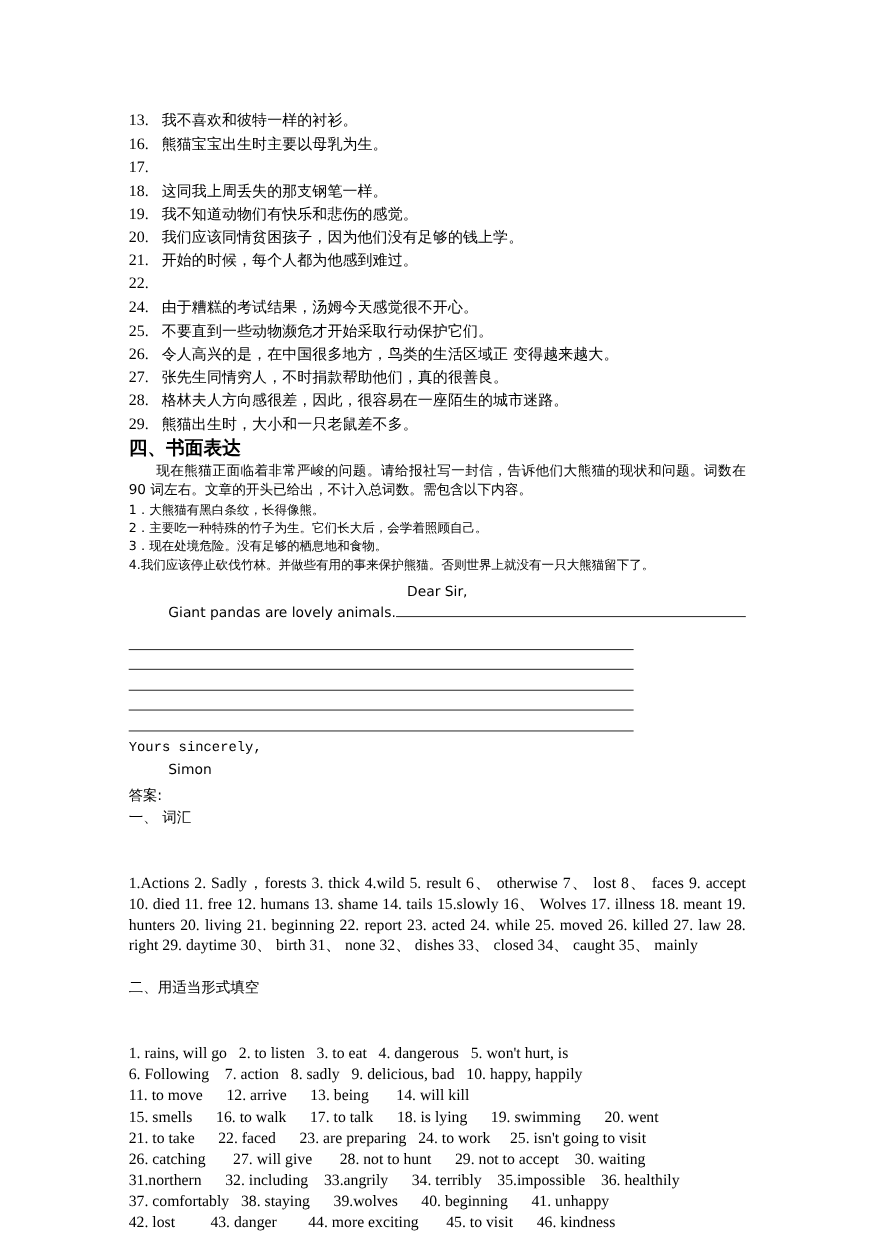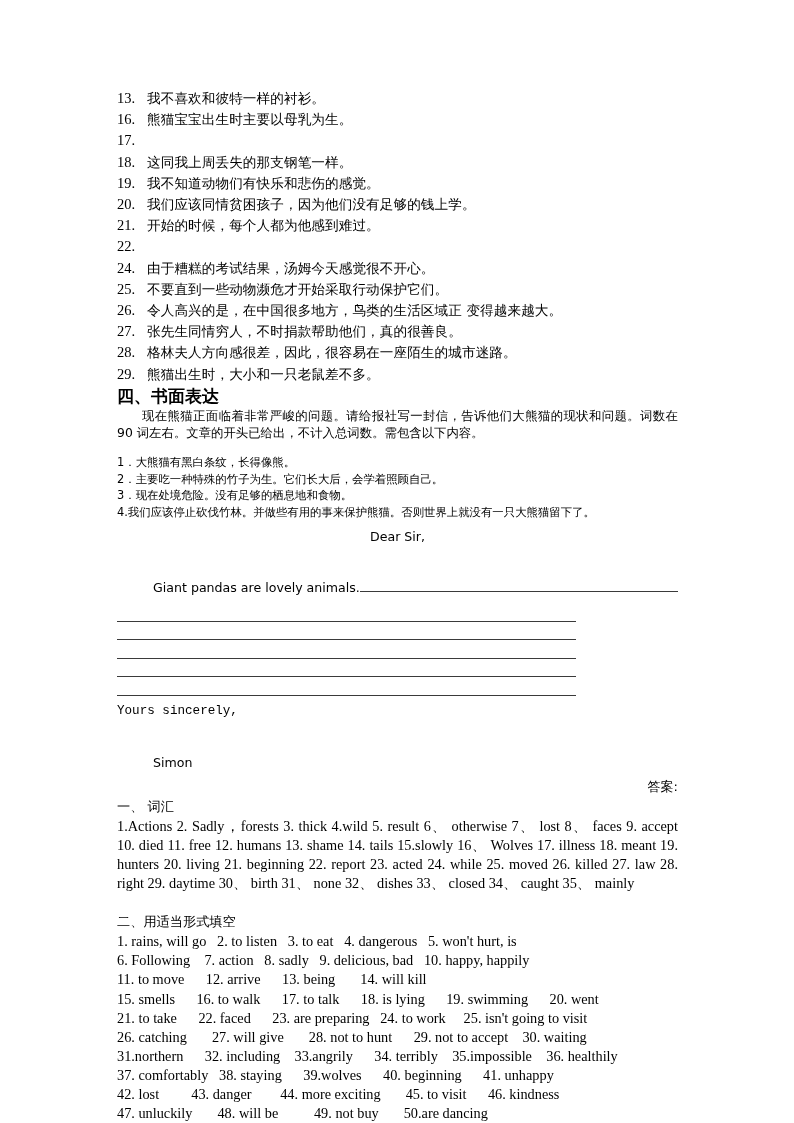--- a/index.html
+++ b/index.html
@@ -10,21 +10,21 @@
   body {
     width: 794px;
     height: 1123px;
     position: relative;
     font-family: "Liberation Serif", "DejaVu Serif", serif;
     color: #000000;
     overflow: hidden;
   }
   .page {
     position: absolute;
-    left: 0; top: 0;
+    left: 0; top: 12px;
     width: 794px;
     height: 825px;
     box-sizing: border-box;
     padding: 88px 116px 0 117px;
   }
 
   
   .sent-list {
     margin: 0;
     padding: 0;
@@ -55,36 +55,35 @@
     font-weight: bold;
     line-height: 20px;
     margin-top: 1px;
   }
   .intro-para {
     font-family: "DejaVu Sans", "Liberation Sans", sans-serif;
     font-size: 12.4px;
     line-height: 17.6px;
     text-align: justify;
     text-indent: 25px;
-    margin: 1px 0 12px 0;
+    margin: 1px 0 1px 0;
   }
   .req-line {
     font-family: "DejaVu Sans", "Liberation Sans", sans-serif;
     font-size: 11.4px;
     line-height: 16.6px;
     white-space: nowrap;
   }
 
   
   .letter-line {
     font-family: "DejaVu Sans", "Liberation Sans", sans-serif;
     font-size: 12.6px;
     line-height: 19px;
     white-space: nowrap;
-    margin-top: 32px;
   }
   .letter-salutation { margin-top: 7px; text-align: center; }
   .letter-open {
     padding-left: 36px;
     display: flex;
     align-items: baseline;
   }
   .letter-open .tail {
     display: inline-block;
     border-bottom: 1px solid #3a3a3a;
@@ -97,35 +96,36 @@
   .blank-line {
     width: 459px;
     height: 17.5px;
     border-bottom: 1px solid #3a3a3a;
   }
   .sign-off { margin-top: 6px; font-family: Liberation Mono, monospace; }
   .sign-name { padding-left: 36px; }
 
   
   .answers-title {
-    text-align: right;
+    text-align: left;
     font-family: "DejaVu Sans", "Liberation Sans", sans-serif;
     font-size: 13px;
     line-height: 20px;
     margin-top: 5px;
   }
   .ans-heading {
     font-family: "DejaVu Sans", "Liberation Sans", sans-serif;
     font-size: 13.2px;
     line-height: 20px;
   }
   .ans-block {
     font-family: "Liberation Serif", "DejaVu Serif", serif;
     font-size: 14.3px;
     line-height: 19.1px;
+    margin-top: 40px;
   }
   .ans-block.justify p {
     text-align: justify;
     text-align-last: left;
     margin: 0;
   }
   .ans-line {
     white-space: pre;
     margin: 0;
   }

